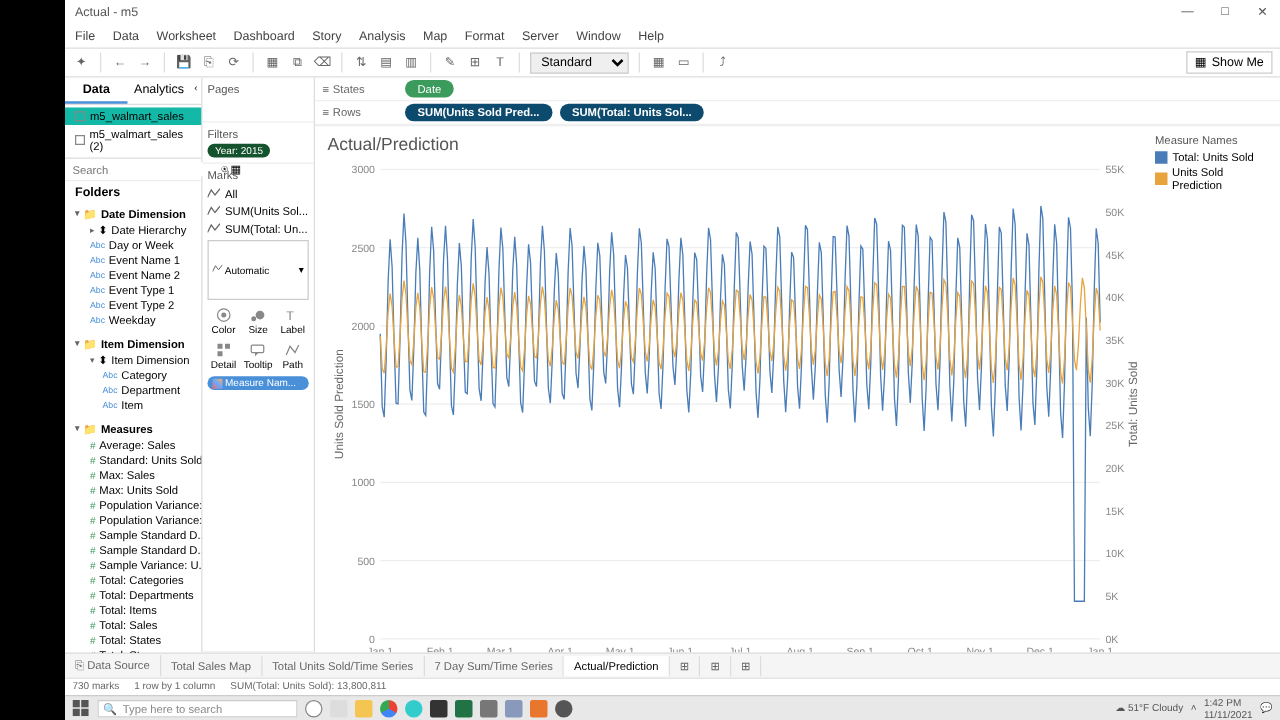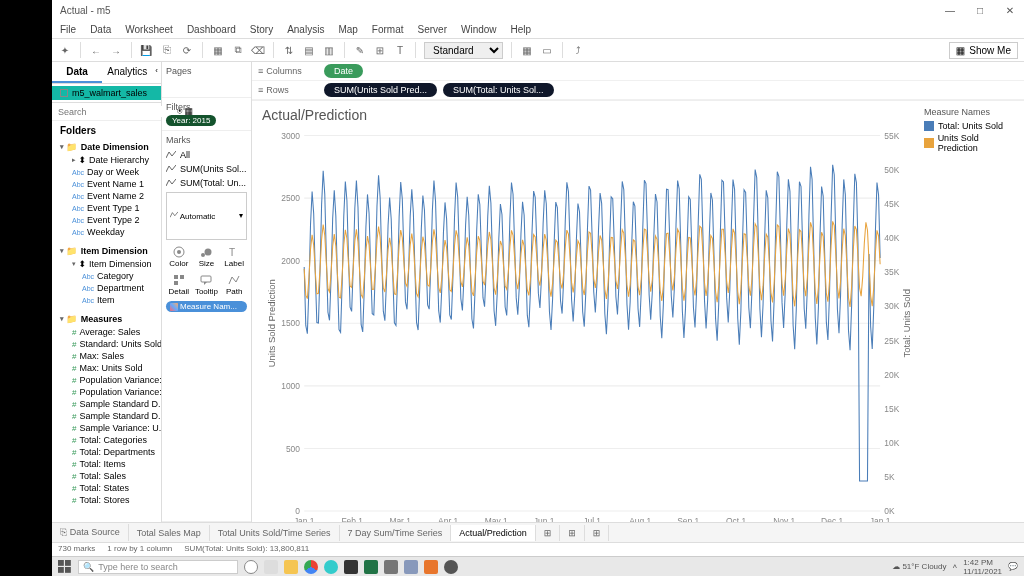--- a/index.html
+++ b/index.html
@@ -46,21 +46,21 @@
 .mark-cell { padding: 2px 0; }
 .mark-cell svg { width: 12px; height: 12px; display: block; margin: 0 auto 1px; }
 .pill-mn { background: #4a90d9; color: #fff; border-radius: 8px; padding: 1px 4px; font-size: 8px; display: flex; align-items: center; gap: 2px; margin-top: 3px; }
 .pill-mn-ic { width: 8px; height: 8px; background: linear-gradient(45deg,#f66,#6af,#fa6); border-radius: 1px; }
 .viz-area { flex: 1; display: flex; flex-direction: column; }
 .cr-shelves { border-bottom: 1px solid #eee; }
 .cr-row { display: flex; align-items: center; padding: 2px 6px; gap: 6px; border-bottom: 1px solid #f0f0f0; font-size: 9px; }
 .cr-label { width: 60px; color: #666; display: flex; align-items: center; gap: 3px; }
 .pill { border-radius: 9px; padding: 2px 10px; font-size: 9px; color: #fff; white-space: nowrap; }
 .pill-green { background: #3a9b5c; }
-.pill-teal { background: #0f172a; }
+.pill-teal { background: #0c4a6e; font-weight: bold; }
 .chart-wrap { flex: 1; display: flex; }
 .chart-main { flex: 1; padding: 6px 2px 2px 10px; display: flex; flex-direction: column; }
 .chart-title { font-size: 14px; color: #555; margin-bottom: 2px; }
 .chart-svg { flex: 1; }
 .legend { width: 106px; padding: 6px; font-size: 9px; }
 .legend-hdr { color: #555; margin-bottom: 4px; font-size: 9px; }
 .legend-item { display: flex; align-items: center; gap: 4px; margin-bottom: 2px; }
 .legend-sw { width: 10px; height: 10px; }
 .bottom-tabs { height: 20px; border-top: 1px solid #ddd; display: flex; align-items: center; font-size: 9px; background: #f5f5f5; }
 .btab { padding: 3px 8px; border-right: 1px solid #ddd; color: #666; }
@@ -139,20 +139,24 @@
       <div class="side-tabs">
         <div class="side-tab active">Data</div>
         <div class="side-tab">Analytics</div>
         <span style="padding:4px 3px;font-size:8px;">‹</span>
       </div>
       <div class="ds-list">
         <div class="ds-item sel">
             <span class="ds-icon"></span>
             <span>m5_walmart_sales</span>
           </div>
+        <div class="ds-item">
+            <span class="ds-icon"></span>
+            <span>m5_walmart_sales (2)</span>
+          </div>
       </div>
       <div class="search-row">
         <input class="search-in" placeholder="Search" style="">
         <span style="font-size:9px;">⍟</span>
         <span style="font-size:9px;">▦</span>
       </div>
       <div class="folders-hdr">Folders</div>
       <div class="tree">
         <div class="tree-grp">
             <span class="caret">▾</span>
@@ -348,21 +352,21 @@
             <span>Measure Nam...</span>
           </div>
       </div>
     </div>
 
     <div class="viz-area">
       <div class="cr-shelves">
         <div class="cr-row">
           <div class="cr-label">
               <span>≡</span>
-              <span>Columns</span>
+              <span>States</span>
             </div>
           <span class="pill pill-green">Date</span>
         </div>
         <div class="cr-row">
           <div class="cr-label">
               <span>≡</span>
               <span>Rows</span>
             </div>
           <span class="pill pill-teal">SUM(Units Sold Pred...</span>
           <span class="pill pill-teal">SUM(Total: Units Sol...</span>

